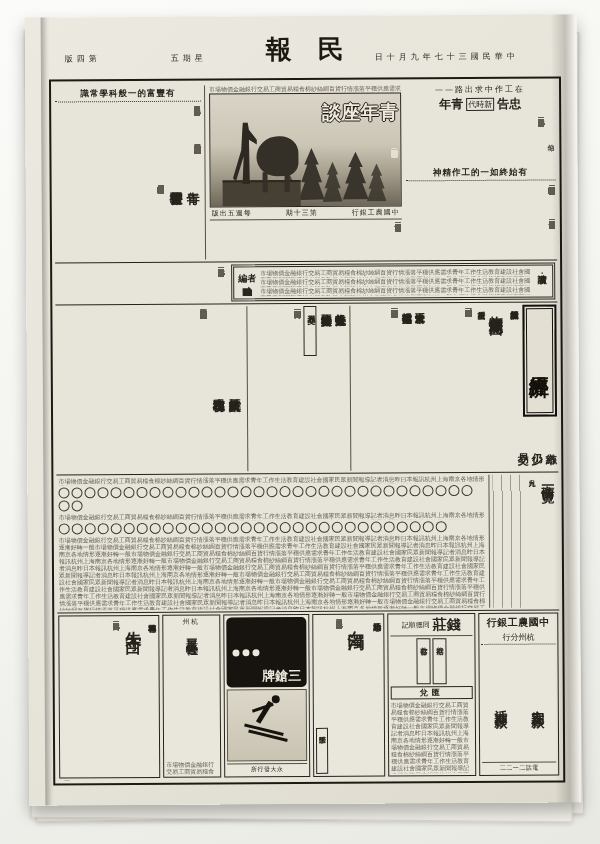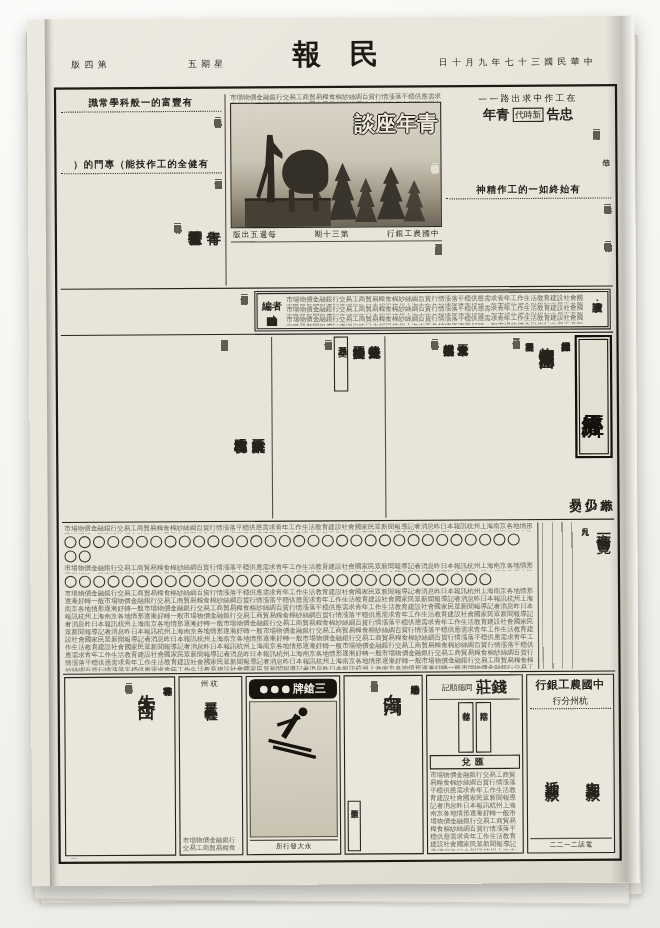--- a/index.html
+++ b/index.html
@@ -14,21 +14,21 @@
     box-shadow:0 8px 16px rgba(0,0,0,.28);}
   .crease{position:absolute;left:16px;top:0;bottom:0;width:9px;
     background:linear-gradient(to right,rgba(0,0,0,.28),rgba(0,0,0,.04) 70%,transparent);}
   .curl{position:absolute;right:0;top:0;bottom:0;width:26px;
     background:linear-gradient(to right,transparent,rgba(0,0,0,.16) 55%,rgba(255,255,255,.55) 95%);}
   
   .masthead{position:absolute;left:26px;right:18px;top:6px;height:56px;}
   .mast-title{position:absolute;left:0;right:0;top:10px;text-align:center;
     font-family:"DejaVu Serif",serif;font-weight:bold;font-size:26px;letter-spacing:26px;text-indent:26px;color:#1d1a14;}
   .mast-side{position:absolute;top:30px;font-size:8px;letter-spacing:4px;color:#2b2820;}
-  .mast-date{right:16px;}
+  .mast-date{right:40px;}
   .mast-week{left:120px;}
   .mast-ed{left:14px;}
   
   .frame{position:absolute;left:24px;right:16px;top:62px;bottom:20px;border:2px solid #1d1a14;
     background:#e7e4da;display:flex;flex-direction:column;padding:3px;box-sizing:border-box;}
   .band{box-sizing:border-box;overflow:hidden;}
   .band + .band{border-top:1.6px solid #26231c;}
   .rtlrow{display:flex;flex-direction:row-reverse;align-items:center;}
   .v{writing-mode:vertical-rl;text-orientation:upright;}
   .pre{white-space:pre-line;}
@@ -118,21 +118,21 @@
   .qz-big{font-size:14px;font-weight:bold;}
   .qz-boxes{display:flex;flex-direction:row-reverse;gap:2px;justify-content:center;}
   .qz-box{border:1px solid #2a261f;font-size:7.5px;padding:2px 1px;height:40px;}
   .qz-wide{border:1px solid #2a261f;font-size:8px;font-weight:bold;text-align:center;letter-spacing:4px;}
   .ad-bz{width:72px;flex-direction:row-reverse;display:flex;gap:2px;}
   .bz-claim{font-size:8px;font-weight:bold;}
   .bz-name{font-size:17px;font-weight:bold;letter-spacing:3px;}
   .bz-doc{font-size:7px;border:1px solid #2a261f;padding:2px 0;height:40px;align-self:flex-end;}
   .ad-sq{width:86px;}
   .sq-logo{background:#17140f;border-radius:5px;display:flex;flex-direction:row-reverse;align-items:center;justify-content:center;gap:3px;padding:2px;}
-  .sq-logo span{color:#ece8dc;font-size:10px;font-weight:bold;}
+  .sq-logo span{color:#ece8dc;font-size:13px;font-weight:bold;margin-top:48px;}
   .sq-logo i{width:7px;height:7px;background:#ece8dc;border-radius:50%;display:inline-block;}
   .ski-art{position:relative;flex:1;background:linear-gradient(180deg,#dcd7c9,#c9c3b2);border:1px solid #55503f;overflow:hidden;}
   .ski-body{position:absolute;left:34px;top:10px;width:5px;height:24px;background:#17140f;transform:rotate(32deg);}
   .ski-head{position:absolute;left:44px;top:5px;width:8px;height:8px;background:#17140f;border-radius:50%;}
   .ski-arm{position:absolute;left:24px;top:16px;width:22px;height:3px;background:#17140f;transform:rotate(-18deg);}
   .ski-ski1{position:absolute;left:16px;top:38px;width:40px;height:3px;background:#17140f;transform:rotate(14deg);}
   .ski-ski2{position:absolute;left:20px;top:44px;width:40px;height:3px;background:#17140f;transform:rotate(14deg);}
   .ad-sx{width:58px;align-items:center;}
   .sx-city{font-size:6.5px;letter-spacing:2px;}
   .sx-name{flex:1;font-size:12px;font-weight:bold;letter-spacing:1px;}
@@ -199,21 +199,20 @@
           <span>行銀工農國中</span>
           <span>期十三第</span>
           <span>版出五週每</span>
         </div>
         <div class="vfill" style="flex:1">市場物價金融銀行交易工商貿易糧食棉紗絲綢百貨行情漲落平穩供應需求青年工作生活教育建設社會國家民眾新聞報導記者消息昨日本報訊杭州上海南京各地情形逐漸好轉一般市場物價金融銀行交易工商貿易糧食棉紗絲綢百貨行情漲落平穩供應需求青年工作生活教育建設社會國家民眾新聞報導記者消息昨日本報訊杭州上海南京各地情形逐漸好轉一般市場物價金融銀行交易工商貿易糧食棉紗絲綢百貨行情漲落平穩供應需求青年工作生活教育建設社會國家民眾新聞報導記者消息昨日本報訊杭州上海南京各地情形逐漸好轉一般市場物價金融銀行交易工商貿易糧食棉紗絲綢百貨行情漲落平穩供應需求青年工作生活教育建設社會國家民眾新聞報導記者消息昨日本報訊杭州上海南京各地情形逐漸好轉一般市場物價金融銀行交易工商貿易糧食棉紗絲綢百貨行情漲落平穩供應需求青年工作生活教育建設社會國家民眾新聞報導記者消息昨日本報訊杭州上海南京各地情形逐漸好轉一般市場物價金融銀行交易工商貿易糧食棉紗絲綢百貨行情漲落平穩供應需求青年工作生活教育建設社會國家民眾新聞報導記者消息昨日本報訊杭州上海南京各地情形逐漸好轉一般市場物價金融銀行交易工商貿易糧食棉紗絲綢百貨行情漲落平穩供應需求青年工作生活教育建設社會國家民眾新聞報導記者消息昨日本報訊杭州上海南京各地情形逐漸好轉一般市場物價金融銀行交易工商貿易糧食棉紗絲綢百貨行情漲落平穩供應需求青年工作生活教育建設社會國家民眾新聞報導記者消息昨日本報訊杭州上海南京各地情形逐漸好轉一般市場物價金融銀行交易工商貿易糧食棉紗絲綢百貨行情漲落平穩供應需求青年工作生活教育建設社會國家民眾新聞報導記者消息昨日本報訊杭州上海南京各地情形逐漸好轉一般市場物價金融銀行交易工商貿易糧食棉紗絲綢百貨行情漲落平穩供應需求青年工作生活教育建設社會國家民眾新聞報導記者消息昨日本報訊杭州上海南京各地情形逐漸好轉一般市場物價金融銀行交易工商貿易糧食棉紗絲綢百貨行情漲落平穩供應需求青年工作生活教育建設社會國家民眾新聞報導記者消息昨日本報訊杭州上海南京各地情形逐漸好轉一般市場物價金融銀行交易工商貿易糧食棉紗絲綢百貨行情漲落平穩供應需求青年工作生活教育建設社會國家民眾新聞報導記者消息昨日本報訊杭州上海南京各地情形逐漸好轉一般市場物價金融銀行交易工商貿易糧食棉紗絲綢百貨行情漲落平穩供應需求青年工作生活教育建設社會國家民眾新聞報導記者消息昨日本報訊杭州上海南京各地情形逐漸好轉一般市場物價金融銀行交易工商貿易糧食棉紗絲綢百貨行情漲落平穩供應需求青年工作生活教育建設社會國家民眾新聞報導記者消息昨日本報訊杭州上海南京各地情形逐漸好轉一般市場物價金融銀行交易工商貿易糧食棉紗絲綢百貨行情漲落平穩供應需求青年工作生活教育建設社會國家民眾新聞報導記者消息昨日本報訊杭州上海南京各地情形逐漸好轉一般市場物價金融銀行交易工商貿易糧食棉紗絲綢百貨行情漲落平穩供應需求青年工作生活教育建設社會國家民眾新聞報導記者消息昨日本報訊杭州上海南京各地情形逐漸好轉一般市場物價金融銀行交易工商貿易糧食棉紗絲綢百貨行情漲落平穩供應需求青年工作生活教育建設社會國家民眾新聞報導記者消息昨日本報訊杭州上海南京各地情形逐漸好轉一般市場物價金融銀行交易工商貿易糧食棉紗絲綢百貨行情漲落平穩供應需求青年工作生活教育建設社會國家民眾新聞報導記者消息昨日本報訊杭州上海南京各地情形逐漸好轉一般市場物價金融銀行交易工商貿易糧食棉紗絲綢百貨行情漲落平穩供應需求青年工作生活教育建設社會國家民眾新聞報導記者消息昨日本報訊杭州上海南京各地情形逐漸好轉一般市場物價金融銀行交易工商貿易糧食棉紗絲綢百貨行情漲落平穩供應需求青年工作生活教育建設社會國家民眾新聞報導記者消息昨日本報訊杭州上海南京各地情形逐漸好轉一般</div>
       </div>
 
       <div class="colL">
         <div class="subhl">識常學科般一的富豐有</div>
         <div class="vfill" style="height:38px">市場物價金融銀行交易工商貿易糧食棉紗絲綢百貨行情漲落平穩供應需求青年工作生活教育建設社會國家民眾新聞報導記者消息昨日本報訊杭州上海南京各地情形逐漸好轉一般市場物價金融銀行交易工商貿易糧食棉紗絲綢百貨行情漲落平穩供應需求青年工作生活教育建設社會國家民眾新聞報導記者消息昨日本報訊杭州上海南京各地情形逐漸好轉一般市場物價金融銀行交易工商貿易糧食棉紗絲綢百貨行情漲落平穩供應需求青年工作生活教育建設社會國家民眾新聞報導記者消息昨日本報訊杭州上海南京各地情形逐漸好轉一般市場物價金融銀行交易工商貿易糧食棉紗絲綢百貨行情漲落平穩供應需求青年工作生活教育建設社會國家民眾新聞報導記者消息昨日本報訊杭州上海南京各地情形逐漸好轉一般市場物價金融銀行交易工商貿易糧食棉紗絲綢百貨行情漲落平穩供應需求青年工作生活教育建設社會國家民眾新聞報導記者消息昨日本報訊杭州上海南京各地情形逐漸好轉一般市場物價金融銀行交易工商貿易糧食棉紗絲綢百貨行情漲落平穩供應需求青年工作生活教育建設社會國家民眾新聞報導記者消息昨日本報訊杭州上海南京各地情形逐漸好轉一般市場物價金融銀行交易工商貿易糧食棉紗絲綢百貨行情漲落平穩供應需求青年工作生活教育建設社會國家民眾新聞報導記者消息昨日本報訊杭州上海南京各地情形逐漸好轉一般市場物價金融銀行交易工商貿易糧食棉紗絲綢百貨行情漲落平穩供應需求青年工作生活教育建設社會國家民眾新聞報導記者消息昨日本報訊杭州上海南京各地情形逐漸好轉一般市場物價金融銀行交易工商貿易糧食棉紗絲綢百貨行情漲落平穩供應需求青年工作生活教育建設社會國家民眾新聞報導記者消息昨日本報訊杭州上海南京各地情形逐漸好轉一般市場物價金融銀行交易工商貿易糧食棉紗絲綢百貨行情漲落平穩供應需求青年工作生活教育建設社會國家民眾新聞報導記者消息昨日本報訊杭州上海南京各地情形逐漸好轉一般市場物價金融銀行交易工商貿易糧食棉紗絲綢百貨行情漲落平穩供應需求青年工作生活教育建設社會國家民眾新聞報導記者消息昨日本報訊杭州上海南京各地情形逐漸好轉一般市場物價金融銀行交易工商貿易糧食棉紗絲綢百貨行情漲落平穩供應需求青年工作生活教育建設社會國家民眾新聞報導記者消息昨日本報訊杭州上海南京各地情形逐漸好轉一般市場物價金融銀行交易工商貿易糧食棉紗絲綢百貨行情漲落平穩供應需求青年工作生活教育建設社會國家民眾新聞報導記者消息昨日本報訊杭州上海南京各地情形逐漸好轉一般市場物價金融銀行交易工商貿易糧食棉紗絲綢百貨行情漲落平穩供應需求青年工作生活教育建設社會國家民眾新聞報導記者消息昨日本報訊杭州上海南京各地情形逐漸好轉一般市場物價金融銀行交易工商貿易糧食棉紗絲綢百貨行情漲落平穩供應需求青年工作生活教育建設社會國家民眾新聞報導記者消息昨日本報訊杭州上海南京各地情形逐漸好轉一般市場物價金融銀行交易工商貿易糧食棉紗絲綢百貨行情漲落平穩供應需求青年工作生活教育建設社會國家民眾新聞報導記者消息昨日本報訊杭州上海南京各地情形逐漸好轉一般市場物價金融銀行交易工商貿易糧食棉紗絲綢百貨行情漲落平穩供應需求青年工作生活教育建設社會國家民眾新聞報導記者消息昨日本報訊杭州上海南京各地情形逐漸好轉一般市場物價金融銀行交易工商貿易糧食棉紗絲綢百貨行情漲落平穩供應需求青年工作生活教育建設社會國家民眾新聞報導記者消息昨日本報訊杭州上海南京各地情形逐漸好轉一般市場物價金融銀行交易工商貿易糧食棉紗絲綢百貨行情漲落平穩供應需求青年工作生活教育建設社會國家民眾新聞報導記者消息昨日本報訊杭州上海南京各地情形逐漸好轉一般市場物價金融銀行交易工商貿易糧食棉紗絲綢百貨行情漲落平穩供應需求青年工作生活教育建設社會國家民眾新聞報導記者消息昨日本報訊杭州上海南京各地情形逐漸好轉一般</div>
-        <div class="subhl">）的門專（能技作工的全健有</div>
         <div class="vfill" style="height:40px">市場物價金融銀行交易工商貿易糧食棉紗絲綢百貨行情漲落平穩供應需求青年工作生活教育建設社會國家民眾新聞報導記者消息昨日本報訊杭州上海南京各地情形逐漸好轉一般市場物價金融銀行交易工商貿易糧食棉紗絲綢百貨行情漲落平穩供應需求青年工作生活教育建設社會國家民眾新聞報導記者消息昨日本報訊杭州上海南京各地情形逐漸好轉一般市場物價金融銀行交易工商貿易糧食棉紗絲綢百貨行情漲落平穩供應需求青年工作生活教育建設社會國家民眾新聞報導記者消息昨日本報訊杭州上海南京各地情形逐漸好轉一般市場物價金融銀行交易工商貿易糧食棉紗絲綢百貨行情漲落平穩供應需求青年工作生活教育建設社會國家民眾新聞報導記者消息昨日本報訊杭州上海南京各地情形逐漸好轉一般市場物價金融銀行交易工商貿易糧食棉紗絲綢百貨行情漲落平穩供應需求青年工作生活教育建設社會國家民眾新聞報導記者消息昨日本報訊杭州上海南京各地情形逐漸好轉一般市場物價金融銀行交易工商貿易糧食棉紗絲綢百貨行情漲落平穩供應需求青年工作生活教育建設社會國家民眾新聞報導記者消息昨日本報訊杭州上海南京各地情形逐漸好轉一般市場物價金融銀行交易工商貿易糧食棉紗絲綢百貨行情漲落平穩供應需求青年工作生活教育建設社會國家民眾新聞報導記者消息昨日本報訊杭州上海南京各地情形逐漸好轉一般市場物價金融銀行交易工商貿易糧食棉紗絲綢百貨行情漲落平穩供應需求青年工作生活教育建設社會國家民眾新聞報導記者消息昨日本報訊杭州上海南京各地情形逐漸好轉一般市場物價金融銀行交易工商貿易糧食棉紗絲綢百貨行情漲落平穩供應需求青年工作生活教育建設社會國家民眾新聞報導記者消息昨日本報訊杭州上海南京各地情形逐漸好轉一般市場物價金融銀行交易工商貿易糧食棉紗絲綢百貨行情漲落平穩供應需求青年工作生活教育建設社會國家民眾新聞報導記者消息昨日本報訊杭州上海南京各地情形逐漸好轉一般市場物價金融銀行交易工商貿易糧食棉紗絲綢百貨行情漲落平穩供應需求青年工作生活教育建設社會國家民眾新聞報導記者消息昨日本報訊杭州上海南京各地情形逐漸好轉一般市場物價金融銀行交易工商貿易糧食棉紗絲綢百貨行情漲落平穩供應需求青年工作生活教育建設社會國家民眾新聞報導記者消息昨日本報訊杭州上海南京各地情形逐漸好轉一般市場物價金融銀行交易工商貿易糧食棉紗絲綢百貨行情漲落平穩供應需求青年工作生活教育建設社會國家民眾新聞報導記者消息昨日本報訊杭州上海南京各地情形逐漸好轉一般市場物價金融銀行交易工商貿易糧食棉紗絲綢百貨行情漲落平穩供應需求青年工作生活教育建設社會國家民眾新聞報導記者消息昨日本報訊杭州上海南京各地情形逐漸好轉一般市場物價金融銀行交易工商貿易糧食棉紗絲綢百貨行情漲落平穩供應需求青年工作生活教育建設社會國家民眾新聞報導記者消息昨日本報訊杭州上海南京各地情形逐漸好轉一般市場物價金融銀行交易工商貿易糧食棉紗絲綢百貨行情漲落平穩供應需求青年工作生活教育建設社會國家民眾新聞報導記者消息昨日本報訊杭州上海南京各地情形逐漸好轉一般市場物價金融銀行交易工商貿易糧食棉紗絲綢百貨行情漲落平穩供應需求青年工作生活教育建設社會國家民眾新聞報導記者消息昨日本報訊杭州上海南京各地情形逐漸好轉一般市場物價金融銀行交易工商貿易糧食棉紗絲綢百貨行情漲落平穩供應需求青年工作生活教育建設社會國家民眾新聞報導記者消息昨日本報訊杭州上海南京各地情形逐漸好轉一般市場物價金融銀行交易工商貿易糧食棉紗絲綢百貨行情漲落平穩供應需求青年工作生活教育建設社會國家民眾新聞報導記者消息昨日本報訊杭州上海南京各地情形逐漸好轉一般市場物價金融銀行交易工商貿易糧食棉紗絲綢百貨行情漲落平穩供應需求青年工作生活教育建設社會國家民眾新聞報導記者消息昨日本報訊杭州上海南京各地情形逐漸好轉一般</div>
         <div class="rtlrow" style="flex:1;align-items:stretch;gap:3px">
           <div class="v pre discipline">青年
 需要管教</div>
           <div class="vfill" style="flex:1">市場物價金融銀行交易工商貿易糧食棉紗絲綢百貨行情漲落平穩供應需求青年工作生活教育建設社會國家民眾新聞報導記者消息昨日本報訊杭州上海南京各地情形逐漸好轉一般市場物價金融銀行交易工商貿易糧食棉紗絲綢百貨行情漲落平穩供應需求青年工作生活教育建設社會國家民眾新聞報導記者消息昨日本報訊杭州上海南京各地情形逐漸好轉一般市場物價金融銀行交易工商貿易糧食棉紗絲綢百貨行情漲落平穩供應需求青年工作生活教育建設社會國家民眾新聞報導記者消息昨日本報訊杭州上海南京各地情形逐漸好轉一般市場物價金融銀行交易工商貿易糧食棉紗絲綢百貨行情漲落平穩供應需求青年工作生活教育建設社會國家民眾新聞報導記者消息昨日本報訊杭州上海南京各地情形逐漸好轉一般市場物價金融銀行交易工商貿易糧食棉紗絲綢百貨行情漲落平穩供應需求青年工作生活教育建設社會國家民眾新聞報導記者消息昨日本報訊杭州上海南京各地情形逐漸好轉一般市場物價金融銀行交易工商貿易糧食棉紗絲綢百貨行情漲落平穩供應需求青年工作生活教育建設社會國家民眾新聞報導記者消息昨日本報訊杭州上海南京各地情形逐漸好轉一般市場物價金融銀行交易工商貿易糧食棉紗絲綢百貨行情漲落平穩供應需求青年工作生活教育建設社會國家民眾新聞報導記者消息昨日本報訊杭州上海南京各地情形逐漸好轉一般市場物價金融銀行交易工商貿易糧食棉紗絲綢百貨行情漲落平穩供應需求青年工作生活教育建設社會國家民眾新聞報導記者消息昨日本報訊杭州上海南京各地情形逐漸好轉一般市場物價金融銀行交易工商貿易糧食棉紗絲綢百貨行情漲落平穩供應需求青年工作生活教育建設社會國家民眾新聞報導記者消息昨日本報訊杭州上海南京各地情形逐漸好轉一般市場物價金融銀行交易工商貿易糧食棉紗絲綢百貨行情漲落平穩供應需求青年工作生活教育建設社會國家民眾新聞報導記者消息昨日本報訊杭州上海南京各地情形逐漸好轉一般市場物價金融銀行交易工商貿易糧食棉紗絲綢百貨行情漲落平穩供應需求青年工作生活教育建設社會國家民眾新聞報導記者消息昨日本報訊杭州上海南京各地情形逐漸好轉一般市場物價金融銀行交易工商貿易糧食棉紗絲綢百貨行情漲落平穩供應需求青年工作生活教育建設社會國家民眾新聞報導記者消息昨日本報訊杭州上海南京各地情形逐漸好轉一般市場物價金融銀行交易工商貿易糧食棉紗絲綢百貨行情漲落平穩供應需求青年工作生活教育建設社會國家民眾新聞報導記者消息昨日本報訊杭州上海南京各地情形逐漸好轉一般市場物價金融銀行交易工商貿易糧食棉紗絲綢百貨行情漲落平穩供應需求青年工作生活教育建設社會國家民眾新聞報導記者消息昨日本報訊杭州上海南京各地情形逐漸好轉一般市場物價金融銀行交易工商貿易糧食棉紗絲綢百貨行情漲落平穩供應需求青年工作生活教育建設社會國家民眾新聞報導記者消息昨日本報訊杭州上海南京各地情形逐漸好轉一般市場物價金融銀行交易工商貿易糧食棉紗絲綢百貨行情漲落平穩供應需求青年工作生活教育建設社會國家民眾新聞報導記者消息昨日本報訊杭州上海南京各地情形逐漸好轉一般市場物價金融銀行交易工商貿易糧食棉紗絲綢百貨行情漲落平穩供應需求青年工作生活教育建設社會國家民眾新聞報導記者消息昨日本報訊杭州上海南京各地情形逐漸好轉一般市場物價金融銀行交易工商貿易糧食棉紗絲綢百貨行情漲落平穩供應需求青年工作生活教育建設社會國家民眾新聞報導記者消息昨日本報訊杭州上海南京各地情形逐漸好轉一般</div>
         </div>
       </div>
     </div>
 
     <div class="band bandB">

